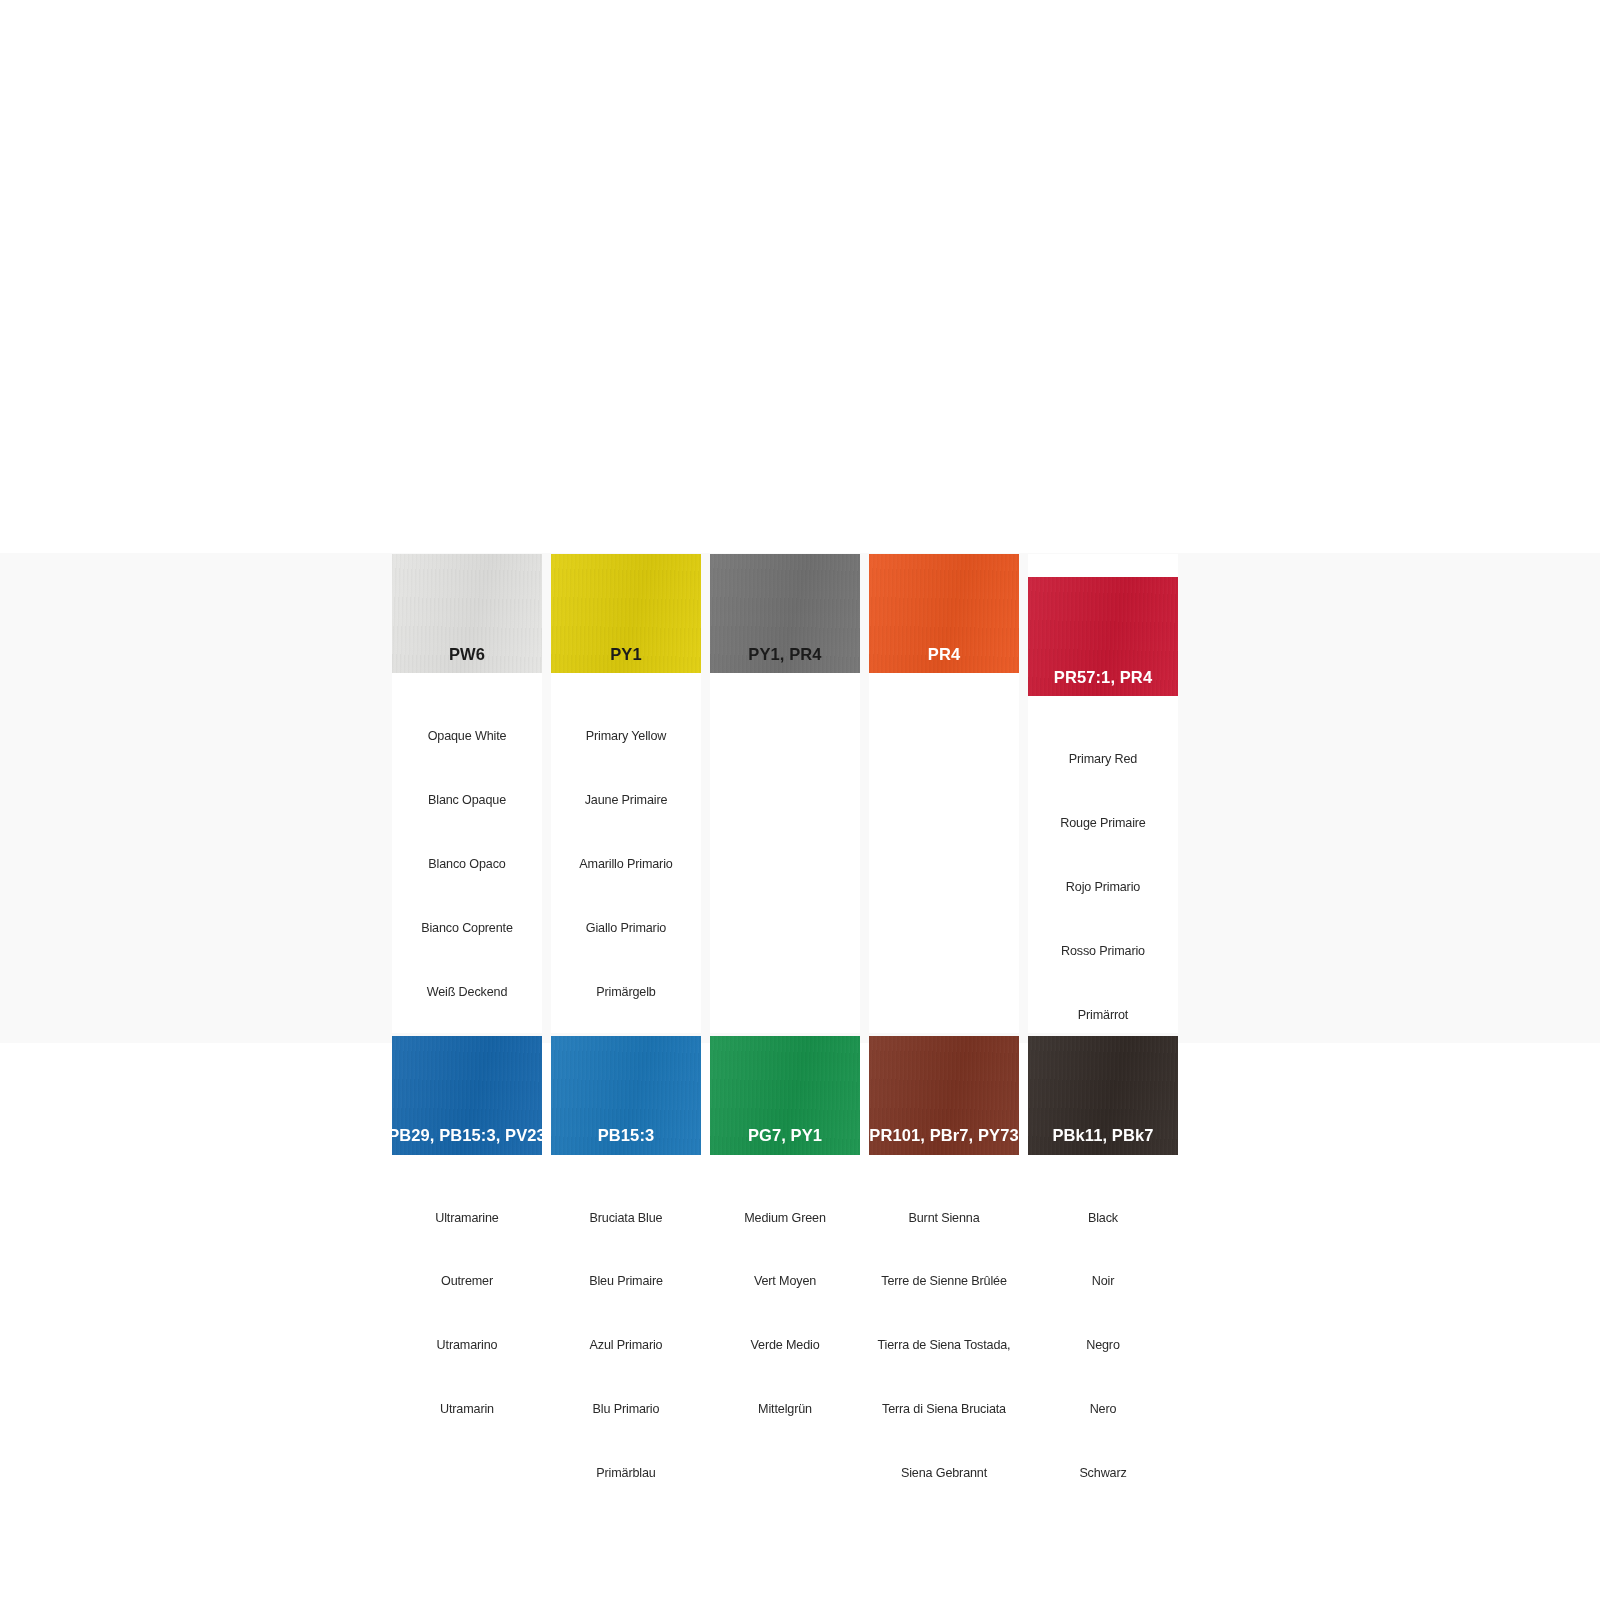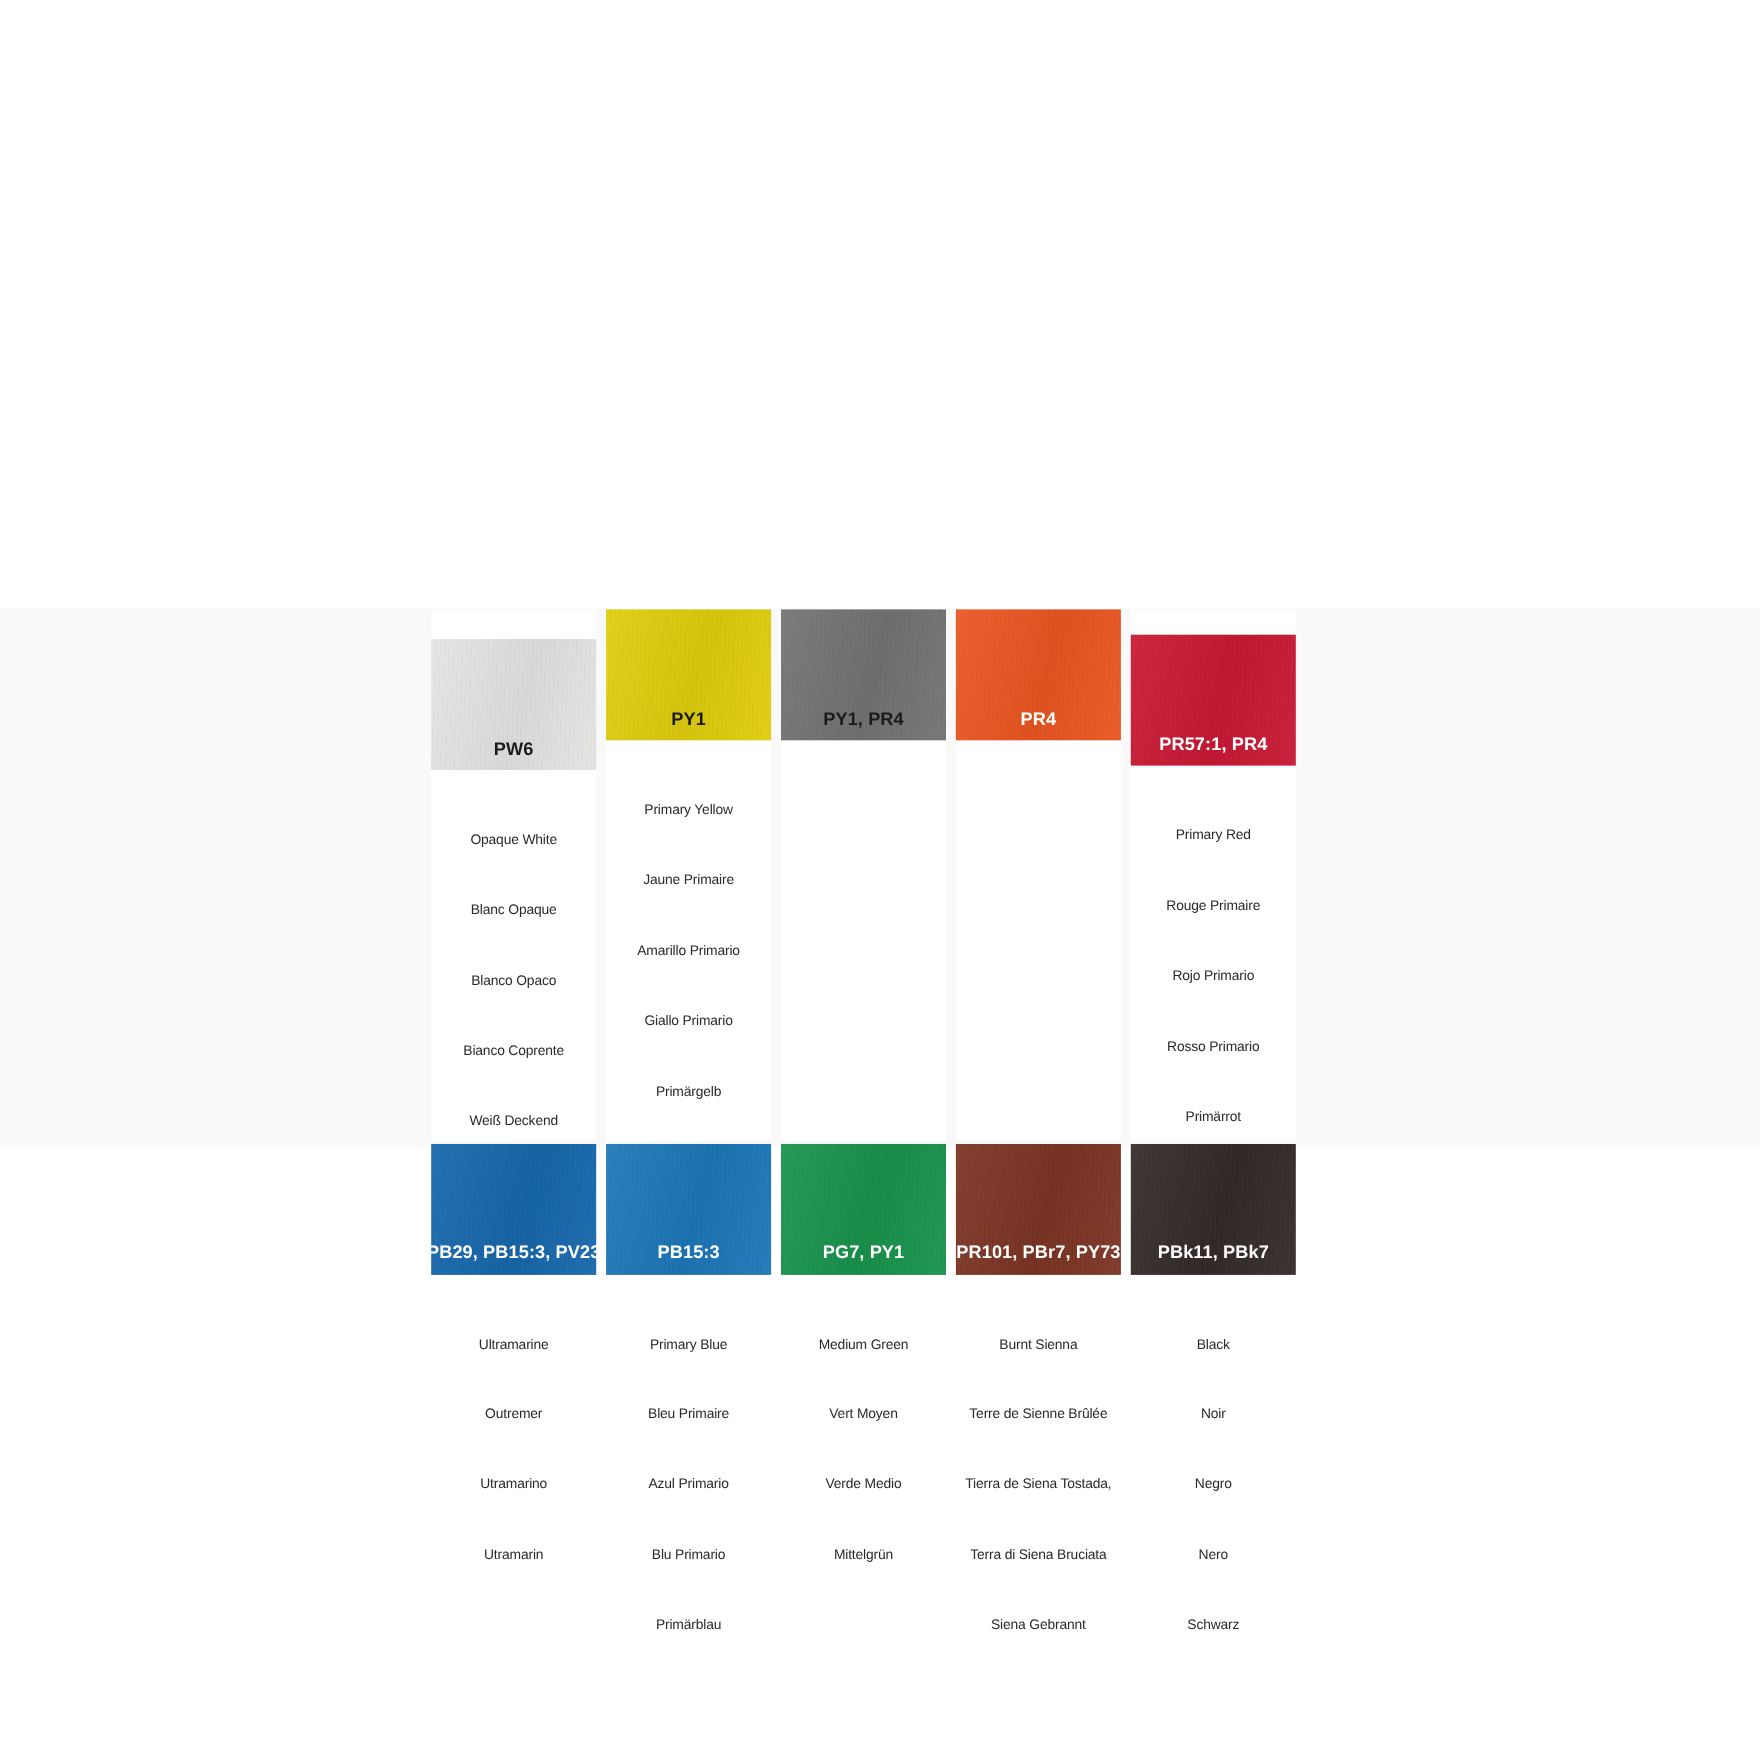--- a/index.html
+++ b/index.html
@@ -103,21 +103,21 @@
     margin-top: 46px;
   }
 </style>
 </head>
 <body>
 
 <div id="canvas">
   <div id="band"></div>
   <div id="grid">
       <div class="swatch-card">
-        <div class="swatch-chip" style="background: rgb(228, 228, 226); margin-top: 27px;">
+        <div class="swatch-chip" style="background: rgb(228, 228, 226);">
           <div class="pigment-code code-dark">PW6</div>
         </div>
         <ul class="name-list">
           <li>Opaque White</li>
           <li>Blanc Opaque</li>
           <li>Blanco Opaco</li>
           <li>Bianco Coprente</li>
           <li>Weiß Deckend</li>
         </ul>
       </div>
@@ -164,21 +164,21 @@
           <li>Outremer</li>
           <li>Utramarino</li>
           <li>Utramarin</li>
         </ul>
       </div>
       <div class="swatch-card">
         <div class="swatch-chip" style="background: rgb(28, 119, 184);">
           <div class="pigment-code code-light">PB15:3</div>
         </div>
         <ul class="name-list">
-          <li>Primary Blue</li>
+          <li>Bruciata Blue</li>
           <li>Bleu Primaire</li>
           <li>Azul Primario</li>
           <li>Blu Primario</li>
           <li>Primärblau</li>
         </ul>
       </div>
       <div class="swatch-card">
         <div class="swatch-chip" style="background: rgb(24, 147, 76);">
           <div class="pigment-code code-light">PG7, PY1</div>
         </div>

